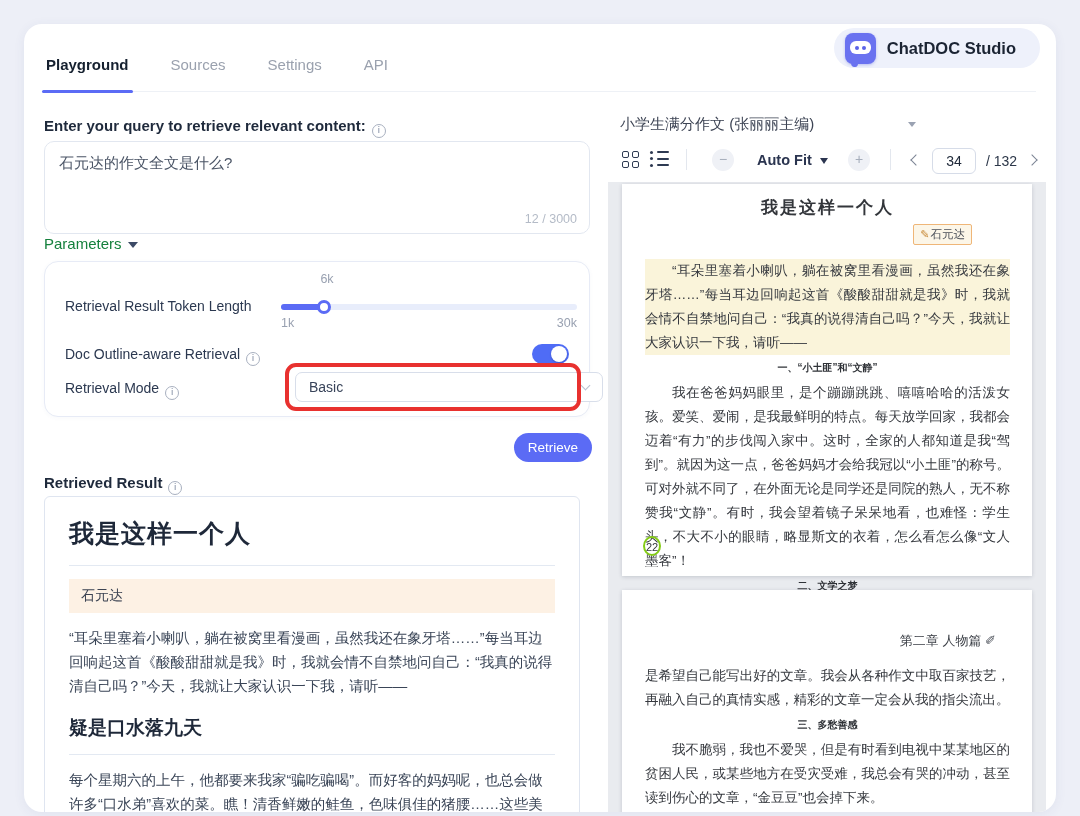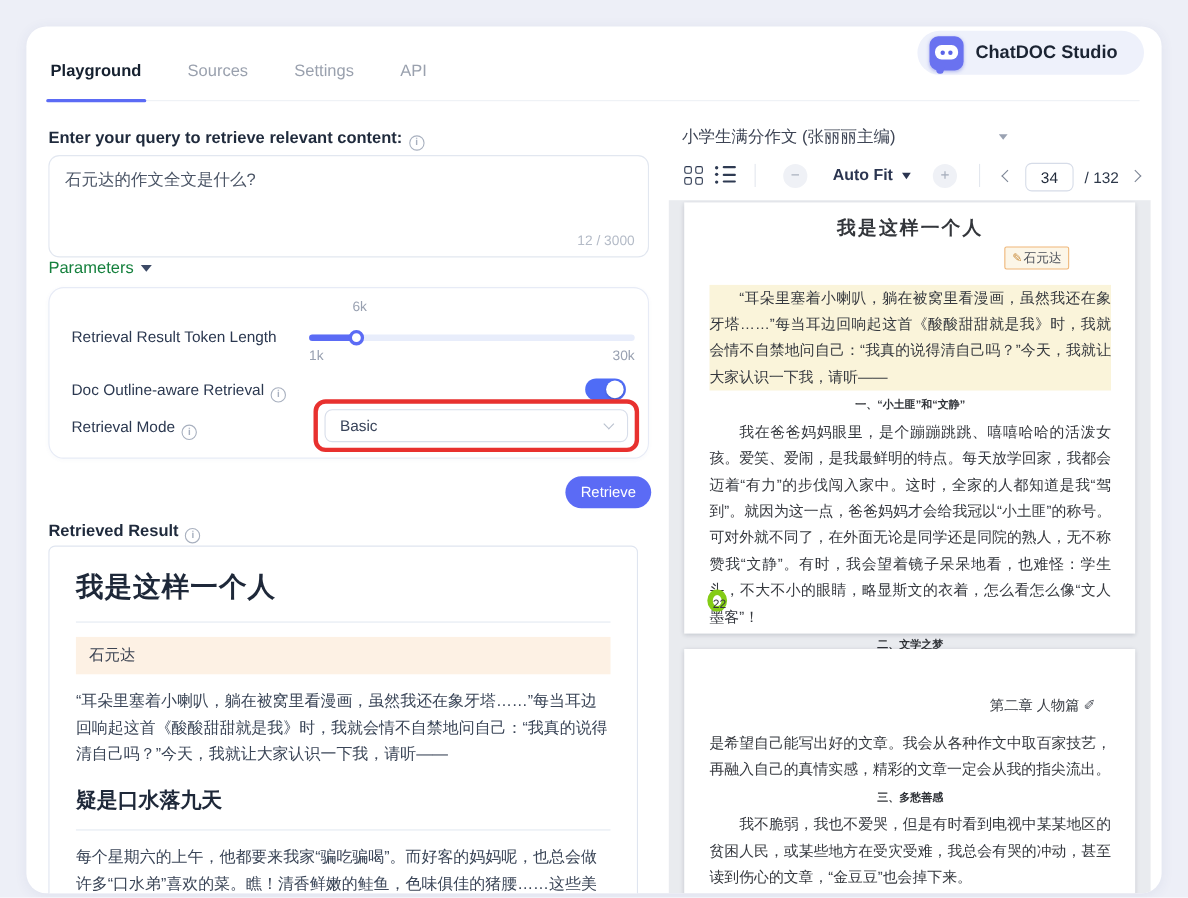--- a/index.html
+++ b/index.html
@@ -60,21 +60,21 @@
   }
   .prm-lb { position:absolute; font-size:14px; color:#2b3850; }
   .slider-cur { position:absolute; left:252px; top:10px; width:60px; text-align:center; font-size:12.5px; color:#99a1b1; }
   .slider-track { position:absolute; left:236px; top:42px; width:296px; height:6px; border-radius:3px; background:#e8edfb; cursor:pointer; }
   .slider-fill { position:absolute; left:0; top:0; height:6px; width:44px; border-radius:3px; background:#5b6bf5; }
   .slider-thumb { position:absolute; left:36px; top:-4px; width:14px; height:14px; border-radius:50%; background:#fff; border:3px solid #5b6bf5; cursor:grab; }
   .slider-minmax { position:absolute; left:236px; top:54px; width:296px; font-size:12.5px; color:#99a1b1; display:flex; justify-content:space-between; }
   .toggle { position:absolute; right:20px; top:82px; width:37px; height:20px; border-radius:10px; background:#4f6cf6; cursor:pointer; }
   .toggle::after { content:""; position:absolute; right:2px; top:2px; width:16px; height:16px; border-radius:50%; background:#fff; box-shadow:0 1px 2px rgba(0,0,0,.2); }
   .mode-select {
-    position:absolute; left:250px; top:110px; width:276px; height:30px;
+    position:absolute; left:250px; top:110px; width:308px; height:30px;
     border:1px solid #d8deea; border-radius:7px; background:#fff;
     font-size:14px; color:#39445a; line-height:28px; padding-left:13px; cursor:pointer;
   }
   .mode-select .chev { position:absolute; right:13px; top:9px; }
   .red-box {
     position:absolute; left:240px; top:101px; width:296px; height:48px;
     border:4px solid #e8312f; border-radius:11px; pointer-events:none;
   }
   .retrieve-btn {
     position:absolute; left:490px; top:409px; width:78px; height:29px; border-radius:15px;
@@ -129,21 +129,21 @@
   }
   .author-tag .pen { color:#c98c3c; font-size:11px; margin-right:1px; }
   .pg-p { font-size:13.5px; line-height:1.78; text-align:justify; text-indent:2em; }
   .hl { background:#faf4da; margin-top:40px; }
   .pg-h { text-align:center; font-size:10px; font-weight:bold; margin-top:7px; color:#2f3237; }
   .pg-p + .pg-h, .pg-h + .pg-p { margin-top:6px; }
   .u-line { text-decoration:underline; text-underline-offset:3px; }
   .annot { color:#8d96a8; font-size:12px; letter-spacing:.5px; }
   .page-num {
     position:absolute; left:21px; top:352px; width:18px; height:20px;
-    border:5px solid #84cc16; border-radius:50%; font-size:11px; text-align:center; line-height:18px; color:#35383e;
+    border:2px solid #84cc16; border-radius:50%; font-size:11px; text-align:center; line-height:18px; color:#35383e;
   }
   .chapter-hd { text-align:right; font-size:13px; margin:32px 14px 14px 0; color:#393d44; }
   .chapter-hd .flourish { color:#4a4f58; font-size:13px; }
   .pg-p.noindent { text-indent:0; }
 </style>
 </head>
 <body>
 
 <div class="card">
 

